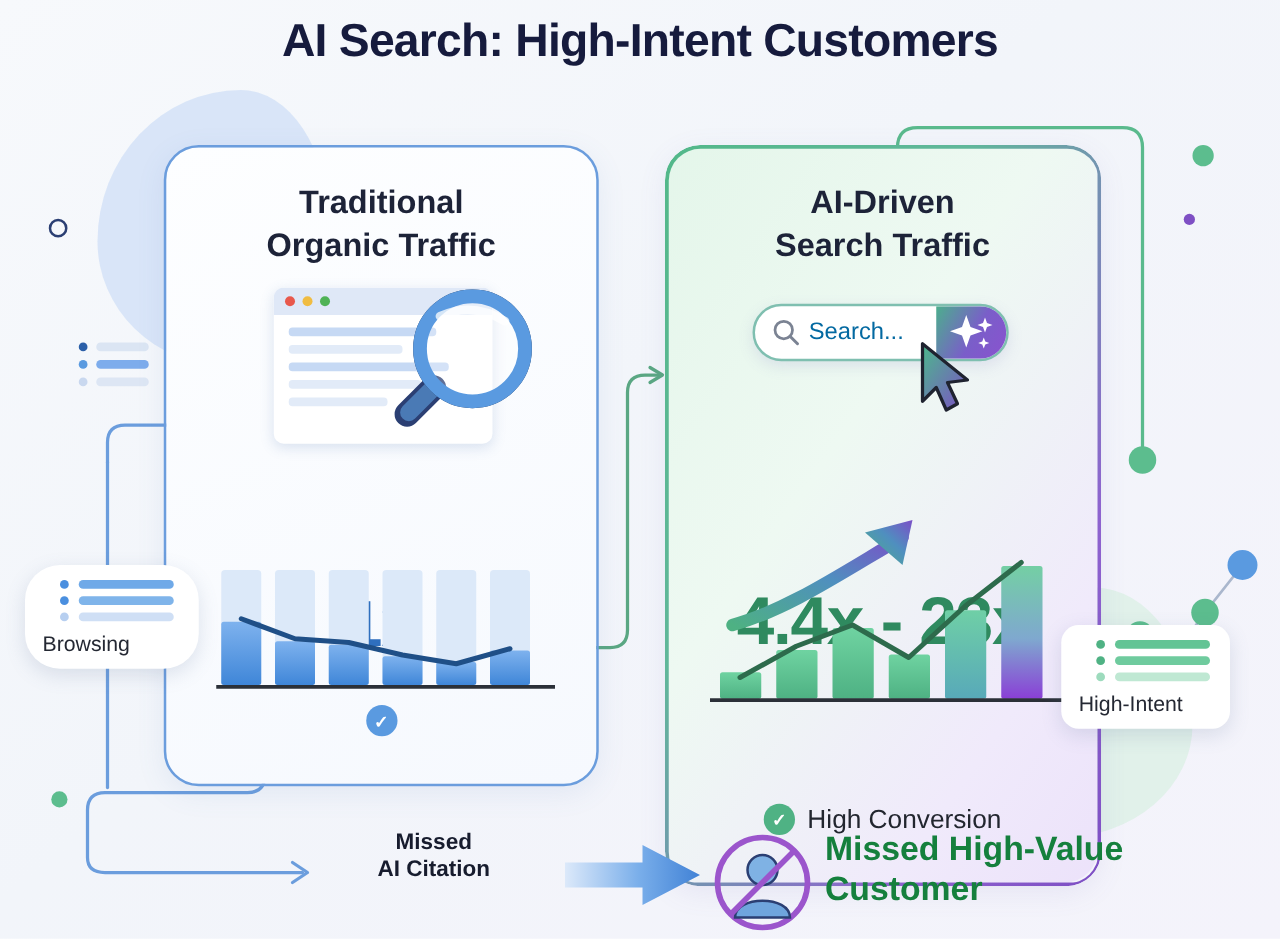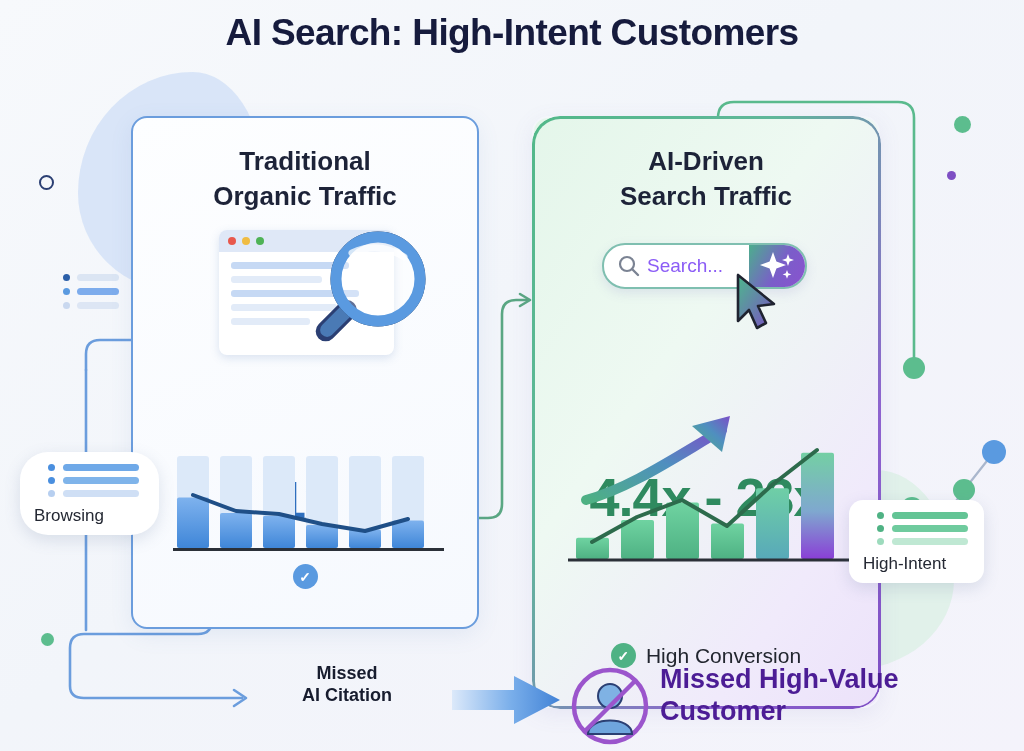--- a/index.html
+++ b/index.html
@@ -36,21 +36,21 @@
   .deco-lines .bar { height: 7px; border-radius: 4px; }
 
   
   #title {
     position: absolute; top: 12px; left: 0; width: 100%;
     text-align: center; font-size: 37px; font-weight: bold;
     color: #161b3d; letter-spacing: -.6px;
   }
 
   
-  .card { position: absolute; border-radius: 16px; }
+  .card { position: absolute; border-radius: 28px; }
   #card-left {
     left: 131px; top: 116px; width: 348px; height: 513px;
     background: linear-gradient(160deg, #fdfeff 0%, #f6f9fe 100%);
     border: 2.5px solid #6b9ddd;
     box-shadow: 0 6px 22px rgba(90,130,190,.10);
   }
   #card-right {
     left: 532px; top: 116px; width: 348px; height: 592px;
     background: linear-gradient(125deg, #e4f6ea 0%, #eef9f2 40%, #f0eafb 78%, #ece2fa 100%);
     box-shadow: 0 6px 22px rgba(120,110,190,.10);
@@ -110,21 +110,21 @@
 
   
   #search-pill {
     position: absolute; left: 68px; top: 125px; width: 205px; height: 46px;
     border-radius: 25px; background: #fff;
     border: 2px solid #7fbfb0;
     display: flex; align-items: center; overflow: hidden;
     box-shadow: 0 4px 12px rgba(120,110,190,.16);
   }
   #search-pill .mag { margin: 0 7px 0 14px; }
-  #search-pill .ph { font-size: 19px; color: #8b5cf6; flex: 1; }
+  #search-pill .ph { font-size: 19px; color: #0369a1; flex: 1; }
   #search-pill .spark {
     width: 56px; height: 100%;
     background: linear-gradient(120deg, #4cae8d 0%, #7a5ec9 55%, #8a52cf 100%);
     display: flex; align-items: center; justify-content: center;
   }
   #cursor { position: absolute; left: 200px; top: 155px; }
 
   
   .chart { position: absolute; }
   #chart-left  { left: 38px; top: 332px; width: 275px; height: 110px; }
@@ -146,21 +146,21 @@
 
   
   #missed-citation {
     position: absolute; left: 256px; top: 663px; width: 182px;
     text-align: center; font-size: 18px; font-weight: bold;
     color: #171c2e; line-height: 1.2;
   }
   #big-arrow { position: absolute; left: 452px; top: 674px; }
   #missed-customer {
     position: absolute; left: 660px; top: 663px; width: 320px;
-    font-size: 27px; font-weight: bold; color: #4c1d95; line-height: 1.2;
+    font-size: 27px; font-weight: bold; color: #15803d; line-height: 1.2;
   }
   #no-user-icon { position: absolute; left: 570px; top: 666px; }
 
   svg { display: block; overflow: visible; }
 </style>
 </head>
 <body>
 
 <div id="stage">
 

